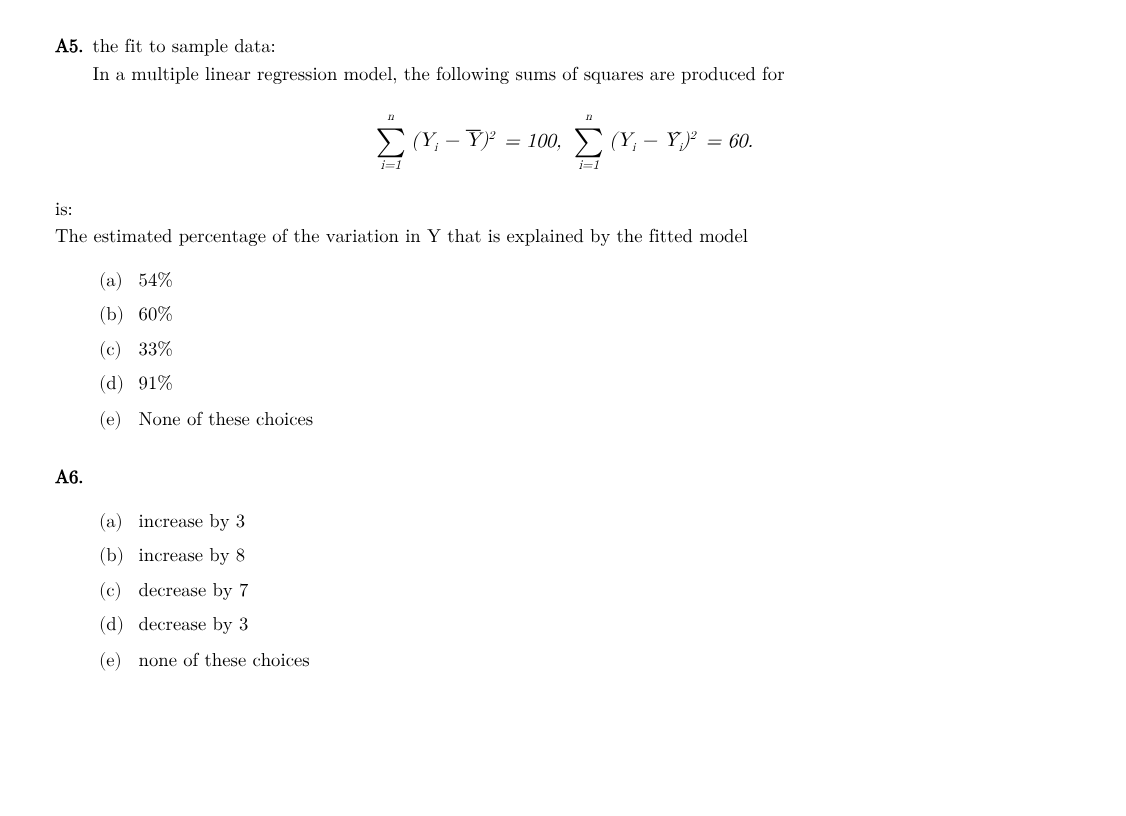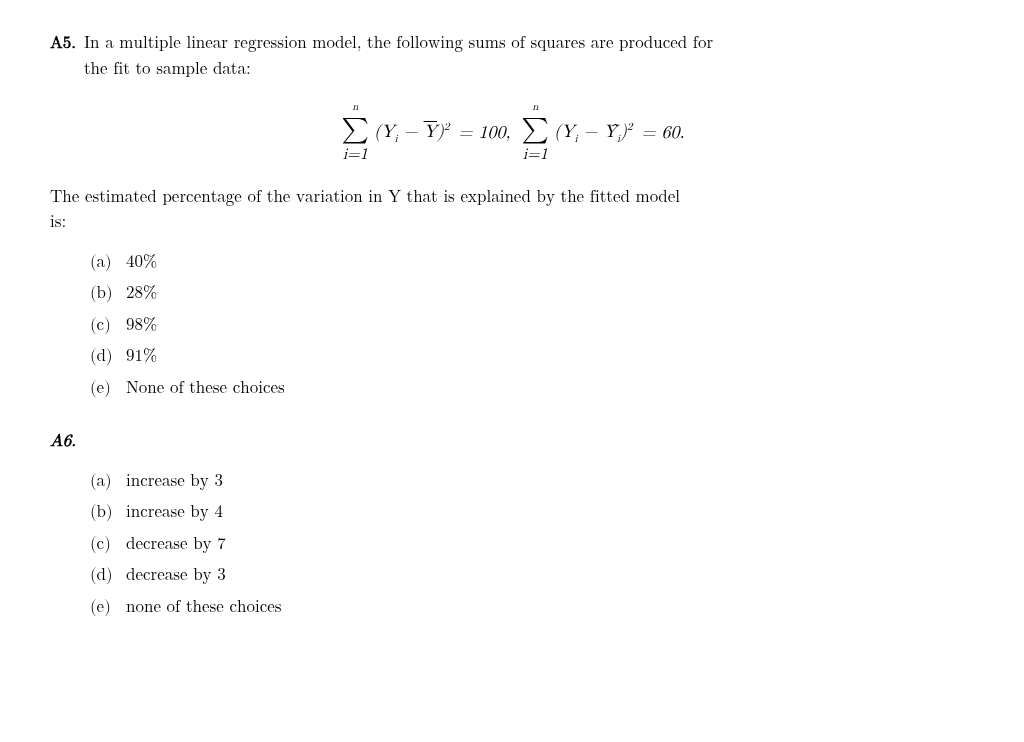--- a/index.html
+++ b/index.html
@@ -80,21 +80,21 @@
       font-style: italic;
     }
 
     .sigma-sym {
       font-size: 26px;
       line-height: 1;
       font-style: normal;
     }
 
     .sigma-bot {
-      font-size: 16px;
+      font-size: 12px;
       font-style: italic;
     }
 
     .math-row {
       display: flex;
       align-items: center;
       justify-content: center;
       gap: 3px;
       font-style: italic;
     }
@@ -114,22 +114,22 @@
       margin-bottom: 4px;
     }
   </style>
 </head>
 <body>
 
 <div class="question-block">
   <div class="question-intro">
     <span class="question-label bold">A5.</span>
     <div>
+      <div>the fit to sample data:</div>
       <div>In a multiple linear regression model, the following sums of squares are produced for</div>
-      <div>the fit to sample data:</div>
     </div>
   </div>
 
   <div class="math-display">
     <span class="math-row">
 
       <span class="sigma-block">
         <span class="sigma-top"><i>n</i></span>
         <span class="sigma-sym">∑</span>
         <span class="sigma-bot"><i>i</i>=1</span>
@@ -141,63 +141,63 @@
         <span class="sigma-top"><i>n</i></span>
         <span class="sigma-sym">∑</span>
         <span class="sigma-bot"><i>i</i>=1</span>
       </span>
       <span>(<i>Y</i><sub><i>i</i></sub>&nbsp;−&nbsp;<i>Ŷ</i><sub><i>i</i></sub>)<sup>2</sup></span>
       <span>&nbsp;= 60.</span>
     </span>
   </div>
 
   <div style="margin-bottom: 8px;">
+    <div>is:</div>
     <div>The estimated percentage of the variation in Y that is explained by the fitted model</div>
-    <div>is:</div>
   </div>
 
   <div class="choices">
     <div class="choice-item">
       <span class="choice-label">(a)</span>
-      <span class="choice-text">40%</span>
+      <span class="choice-text">54%</span>
     </div>
     <div class="choice-item">
       <span class="choice-label">(b)</span>
-      <span class="choice-text">28%</span>
+      <span class="choice-text">60%</span>
     </div>
     <div class="choice-item">
       <span class="choice-label">(c)</span>
-      <span class="choice-text">98%</span>
+      <span class="choice-text">33%</span>
     </div>
     <div class="choice-item">
       <span class="choice-label">(d)</span>
       <span class="choice-text">91%</span>
     </div>
     <div class="choice-item">
       <span class="choice-label">(e)</span>
       <span class="choice-text">None of these choices</span>
     </div>
   </div>
 </div>
 
 <div class="question-block">
   <div class="question-intro">
-    <span class="question-label bold" style="white-space:nowrap;font-style:italic;">A6.</span>
+    <span class="question-label bold" style="white-space:nowrap;">A6.</span>
     <div>
     </div>
   </div>
 
   <div class="choices">
     <div class="choice-item">
       <span class="choice-label">(a)</span>
       <span class="choice-text">increase by 3</span>
     </div>
     <div class="choice-item">
       <span class="choice-label">(b)</span>
-      <span class="choice-text">increase by 4</span>
+      <span class="choice-text">increase by 8</span>
     </div>
     <div class="choice-item">
       <span class="choice-label">(c)</span>
       <span class="choice-text">decrease by 7</span>
     </div>
     <div class="choice-item">
       <span class="choice-label">(d)</span>
       <span class="choice-text">decrease by 3</span>
     </div>
     <div class="choice-item">

